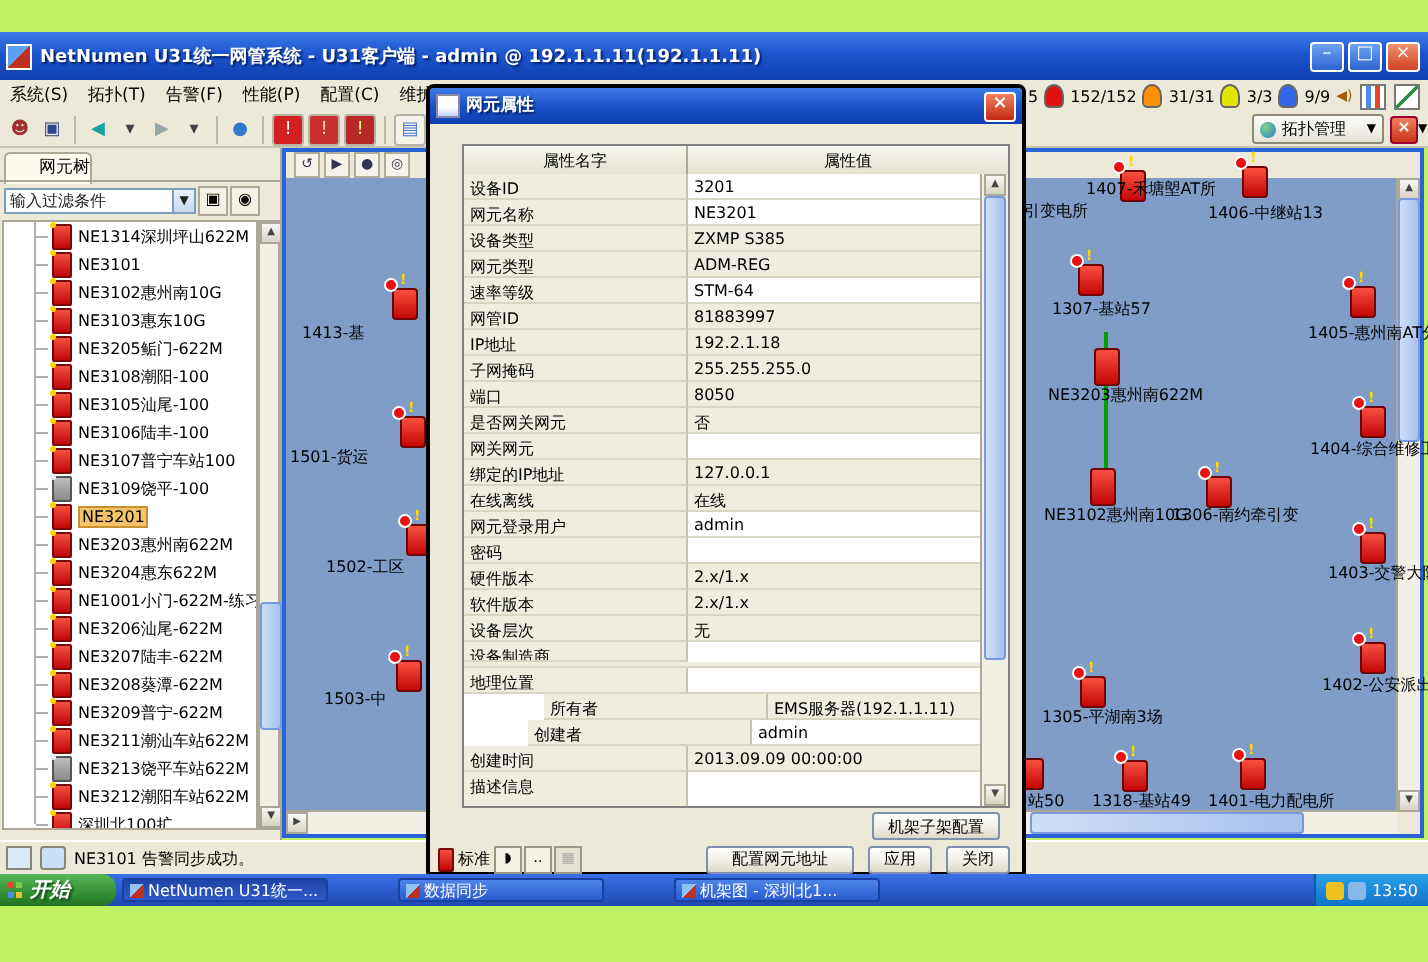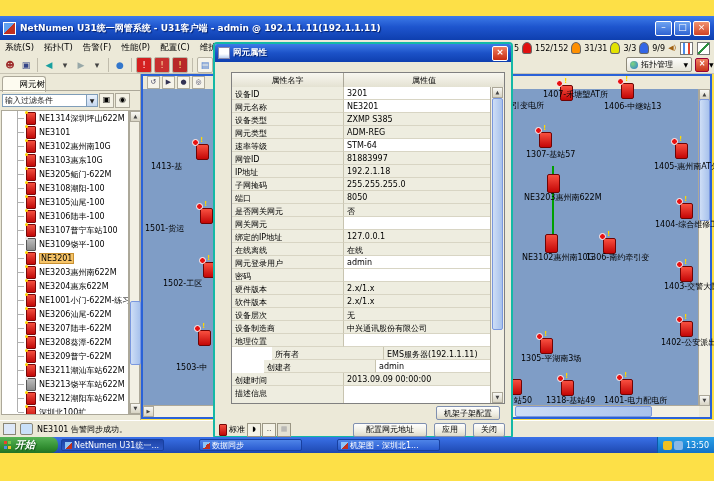--- a/index.html
+++ b/index.html
@@ -1,16 +1,16 @@
 <!DOCTYPE html>
 <html><head>
 <meta charset="utf-8">
 <style>
   html,body{margin:0;padding:0;background:#fff;}
-  #screen{position:relative;width:714px;height:481px;background:#fde047;overflow:hidden;
+  #screen{position:relative;width:714px;height:481px;background:#bef264;overflow:hidden;
           font-family:"DejaVu Sans","Liberation Sans",sans-serif;font-size:8px;color:#000;}
   .abs{position:absolute;}
 
   
   #titlebar{left:0;top:16px;width:714px;height:24px;
     background:linear-gradient(180deg,#3D7BE8 0%,#1E55CE 45%,#0E3FAF 100%);
     display:flex;align-items:center;padding-left:3px;box-sizing:border-box;}
   #app-icon{width:11px;height:11px;background:linear-gradient(135deg,#5FA0F0 50%,#C03020 50%);
     border:1px solid #fff;margin-right:4px;}
   #title-text{color:#fff;font-weight:bold;font-size:9px;white-space:nowrap;text-shadow:1px 1px 1px #03206B;}
@@ -106,21 +106,21 @@
     background:linear-gradient(180deg,#4E84E8,#2A5BD0);color:#fff;font-size:8px;display:flex;align-items:center;gap:2px;
     padding:0 3px;box-sizing:border-box;white-space:nowrap;overflow:hidden;}
   .task.active{background:linear-gradient(180deg,#1E44A8,#2E5AC8);}
   .task .ticon{width:7px;height:7px;background:linear-gradient(135deg,#8FC3F5 50%,#C03020 50%);flex:none;}
   #tray{margin-left:auto;height:16px;background:linear-gradient(180deg,#2AA1E8,#1272C8);border-left:1px solid #0A5AA8;
     display:flex;align-items:center;gap:3px;padding:0 5px;color:#fff;}
   .tray-ico{width:9px;height:9px;border-radius:2px;}
 
   
   #dialog{left:213px;top:42px;width:300px;height:396px;z-index:20;background:#ECE9D8;
-    border:2px solid #14b8a6;border-radius:4px 4px 2px 2px;box-sizing:border-box;}
+    border:2px solid #000000;border-radius:4px 4px 2px 2px;box-sizing:border-box;}
   #dlg-title{position:absolute;left:0;top:0;right:0;height:18px;border-radius:2px 2px 0 0;
     background:linear-gradient(180deg,#3D7BE8,#1C52C8 50%,#0E3FAF);display:flex;align-items:center;padding:0 3px;}
   #dlg-icon{width:10px;height:10px;background:#fff;border:1px solid #88A;margin-right:3px;
     background:linear-gradient(180deg,#fff 60%,#BDD2F0);}
   #dlg-title-text{color:#fff;font-weight:bold;font-size:8.5px;text-shadow:1px 1px 1px #03206B;}
   #dlg-close{margin-left:auto;width:14px;height:13px;background:linear-gradient(180deg,#F08060,#C62A10);
     border:1px solid #fff;border-radius:2px;color:#fff;font-weight:bold;font-size:9px;text-align:center;line-height:11px;}
   #prop-table{position:absolute;left:16px;top:28px;width:274px;height:332px;background:#fff;border:1px solid #808080;box-sizing:border-box;}
   #ptable-head{display:flex;height:14px;background:linear-gradient(180deg,#F8F7F0,#E4E2D2);border-bottom:1px solid #ACA899;}
   #ptable-head div{box-sizing:border-box;text-align:center;padding-top:2px;font-size:8px;}
@@ -443,21 +443,21 @@
       <div class="nodelabel" style="left: 145px; top: 223px;">1501-货运</div>
       <div class="mapnode" style="left: 203px; top: 262px;">
         <div class="mbadge"></div>
         <div class="mexcl">!</div>
       </div>
       <div class="nodelabel" style="left: 163px; top: 278px;">1502-工区</div>
       <div class="mapnode" style="left: 198px; top: 330px;">
         <div class="mbadge"></div>
         <div class="mexcl">!</div>
       </div>
-      <div class="nodelabel" style="left: 176px; top: 344px; margin-top: 18px;">1503-中</div>
+      <div class="nodelabel" style="left: 162px; top: 344px;">1503-中</div>
     </div>
 
   <div id="statusbar" class="abs">
     <div class="st-ico"></div>
     <div class="st-ico" style="background:#C8E0F8;border-radius:2px;"></div>
     <span>NE3101 告警同步成功。</span>
   </div>
 
   <div id="dialog" class="abs">
     <div id="dlg-title">
@@ -536,21 +536,21 @@
             <div class="pv">2.x/1.x</div>
           </div>
           <div class="prow" style="height: 13px;">
             <div class="pn">软件版本</div>
             <div class="pv">2.x/1.x</div>
           </div>
           <div class="prow" style="height: 13px;">
             <div class="pn">设备层次</div>
             <div class="pv">无</div>
           </div>
-          <div class="prow" style="height: 13px;">
+          <div class="prow" style="height: 13px; flex-direction: column;">
             <div class="pn">设备制造商</div>
             <div class="pv">中兴通讯股份有限公司</div>
           </div>
           <div class="prow" style="height: 13px;">
             <div class="pn">地理位置</div>
             <div class="pv white"></div>
           </div>
           <div class="prow" style="height: 13px; margin-left: 40px;">
             <div class="pn">所有者</div>
             <div class="pv">EMS服务器(192.1.1.11)</div>

